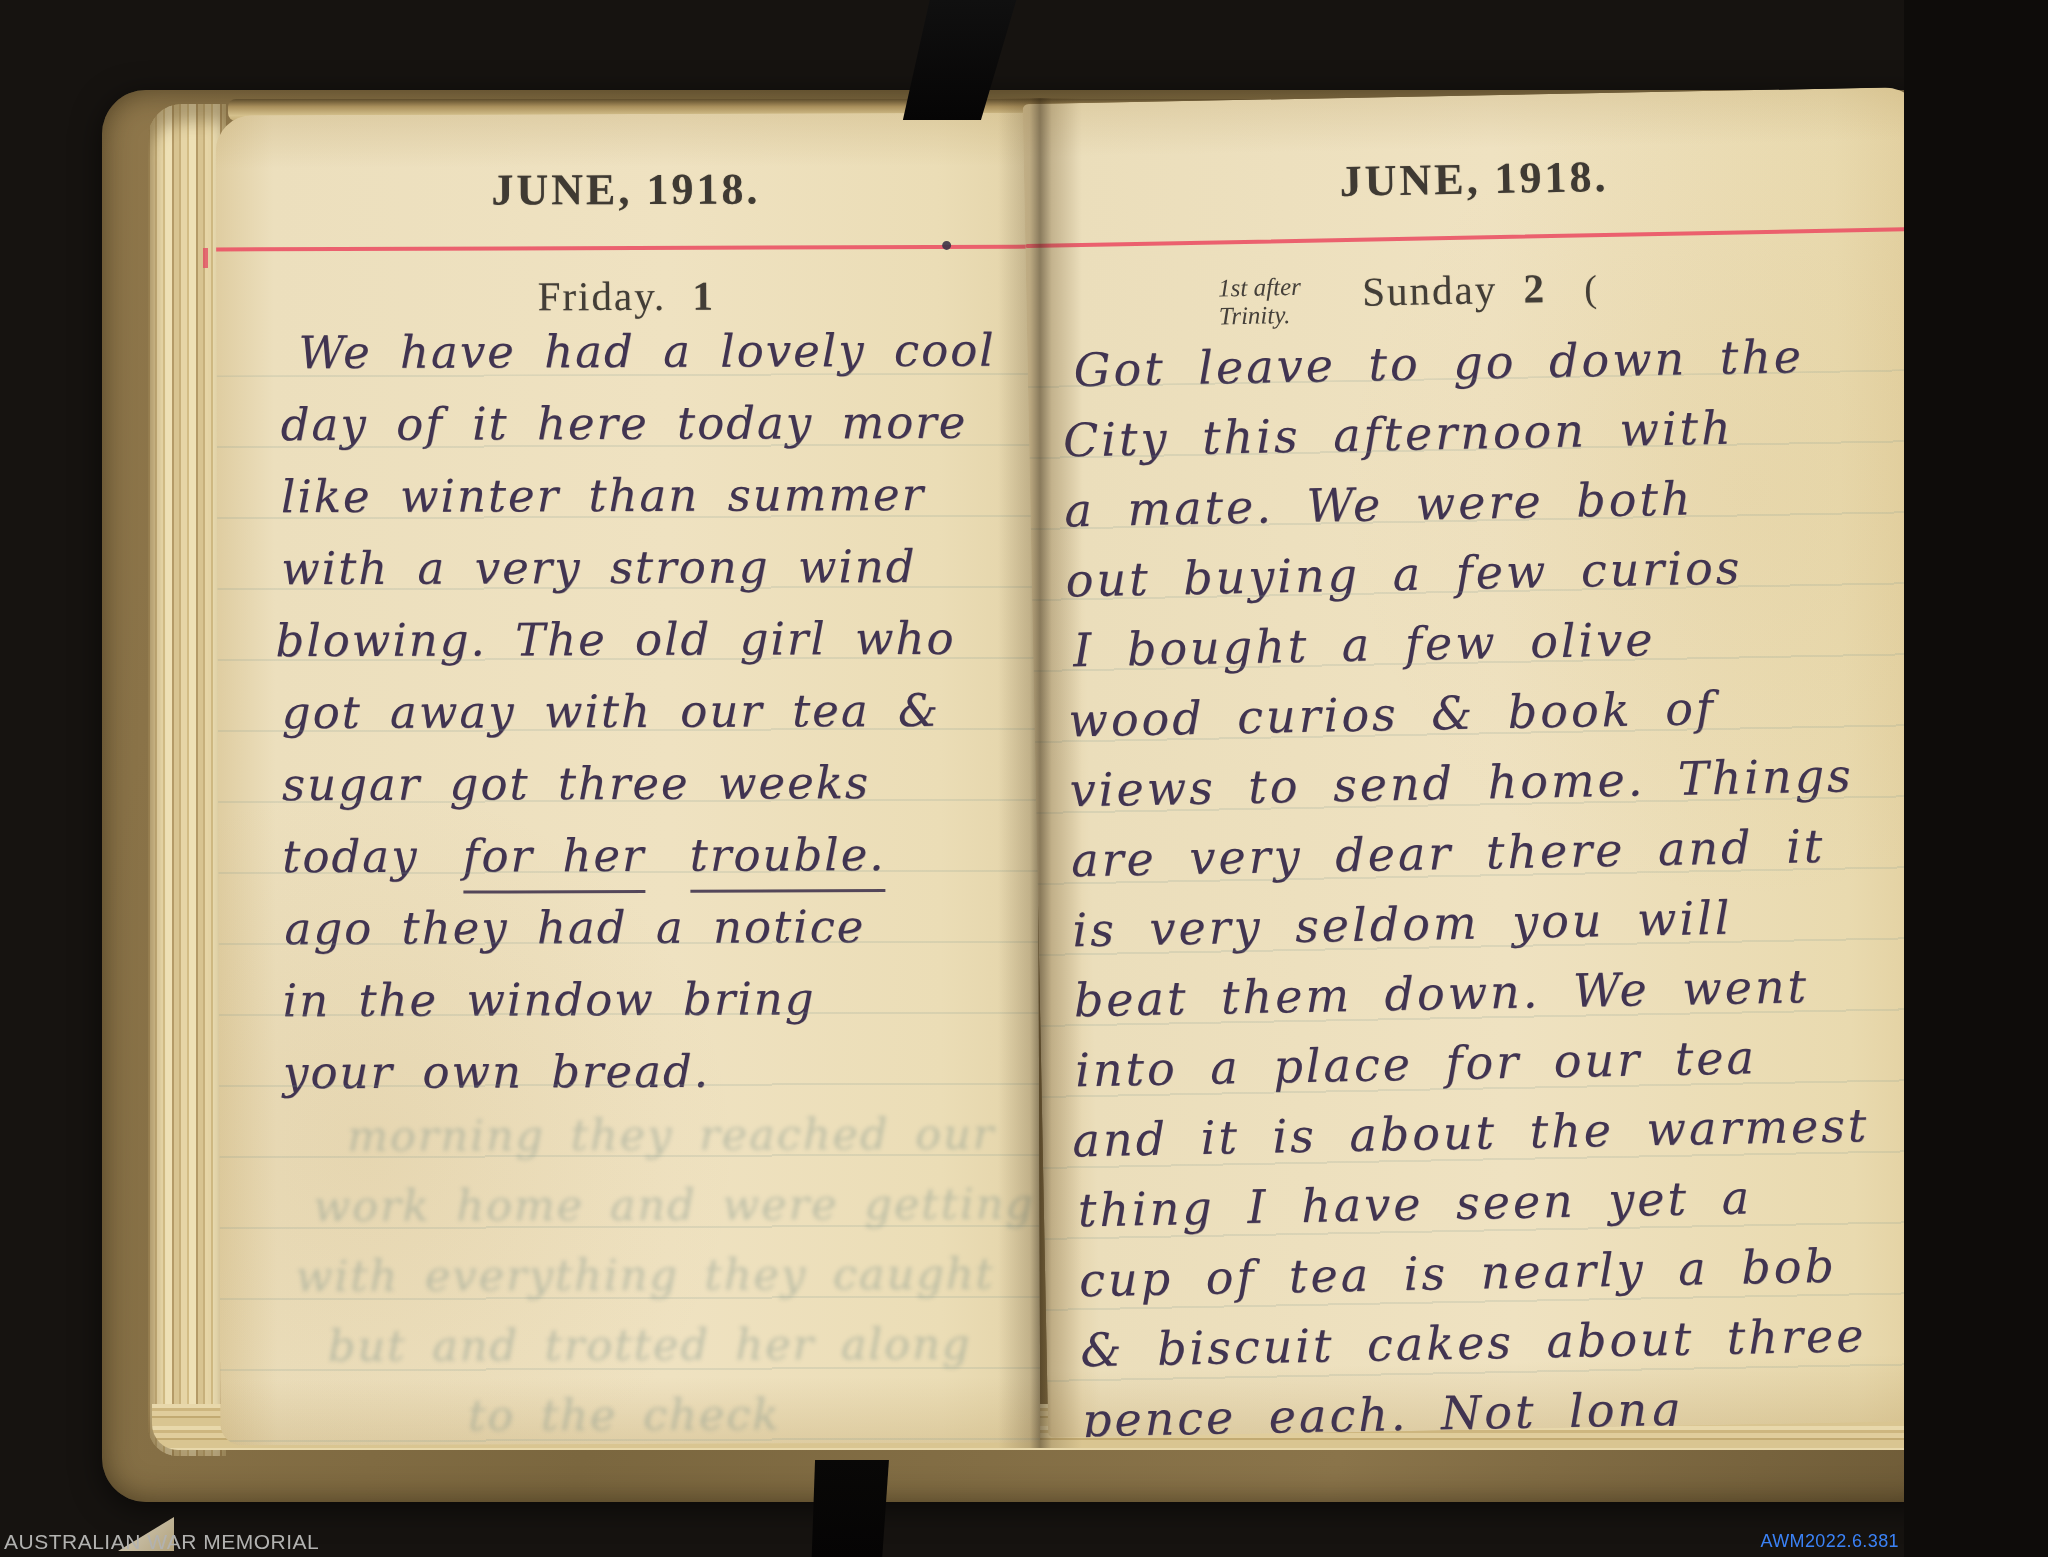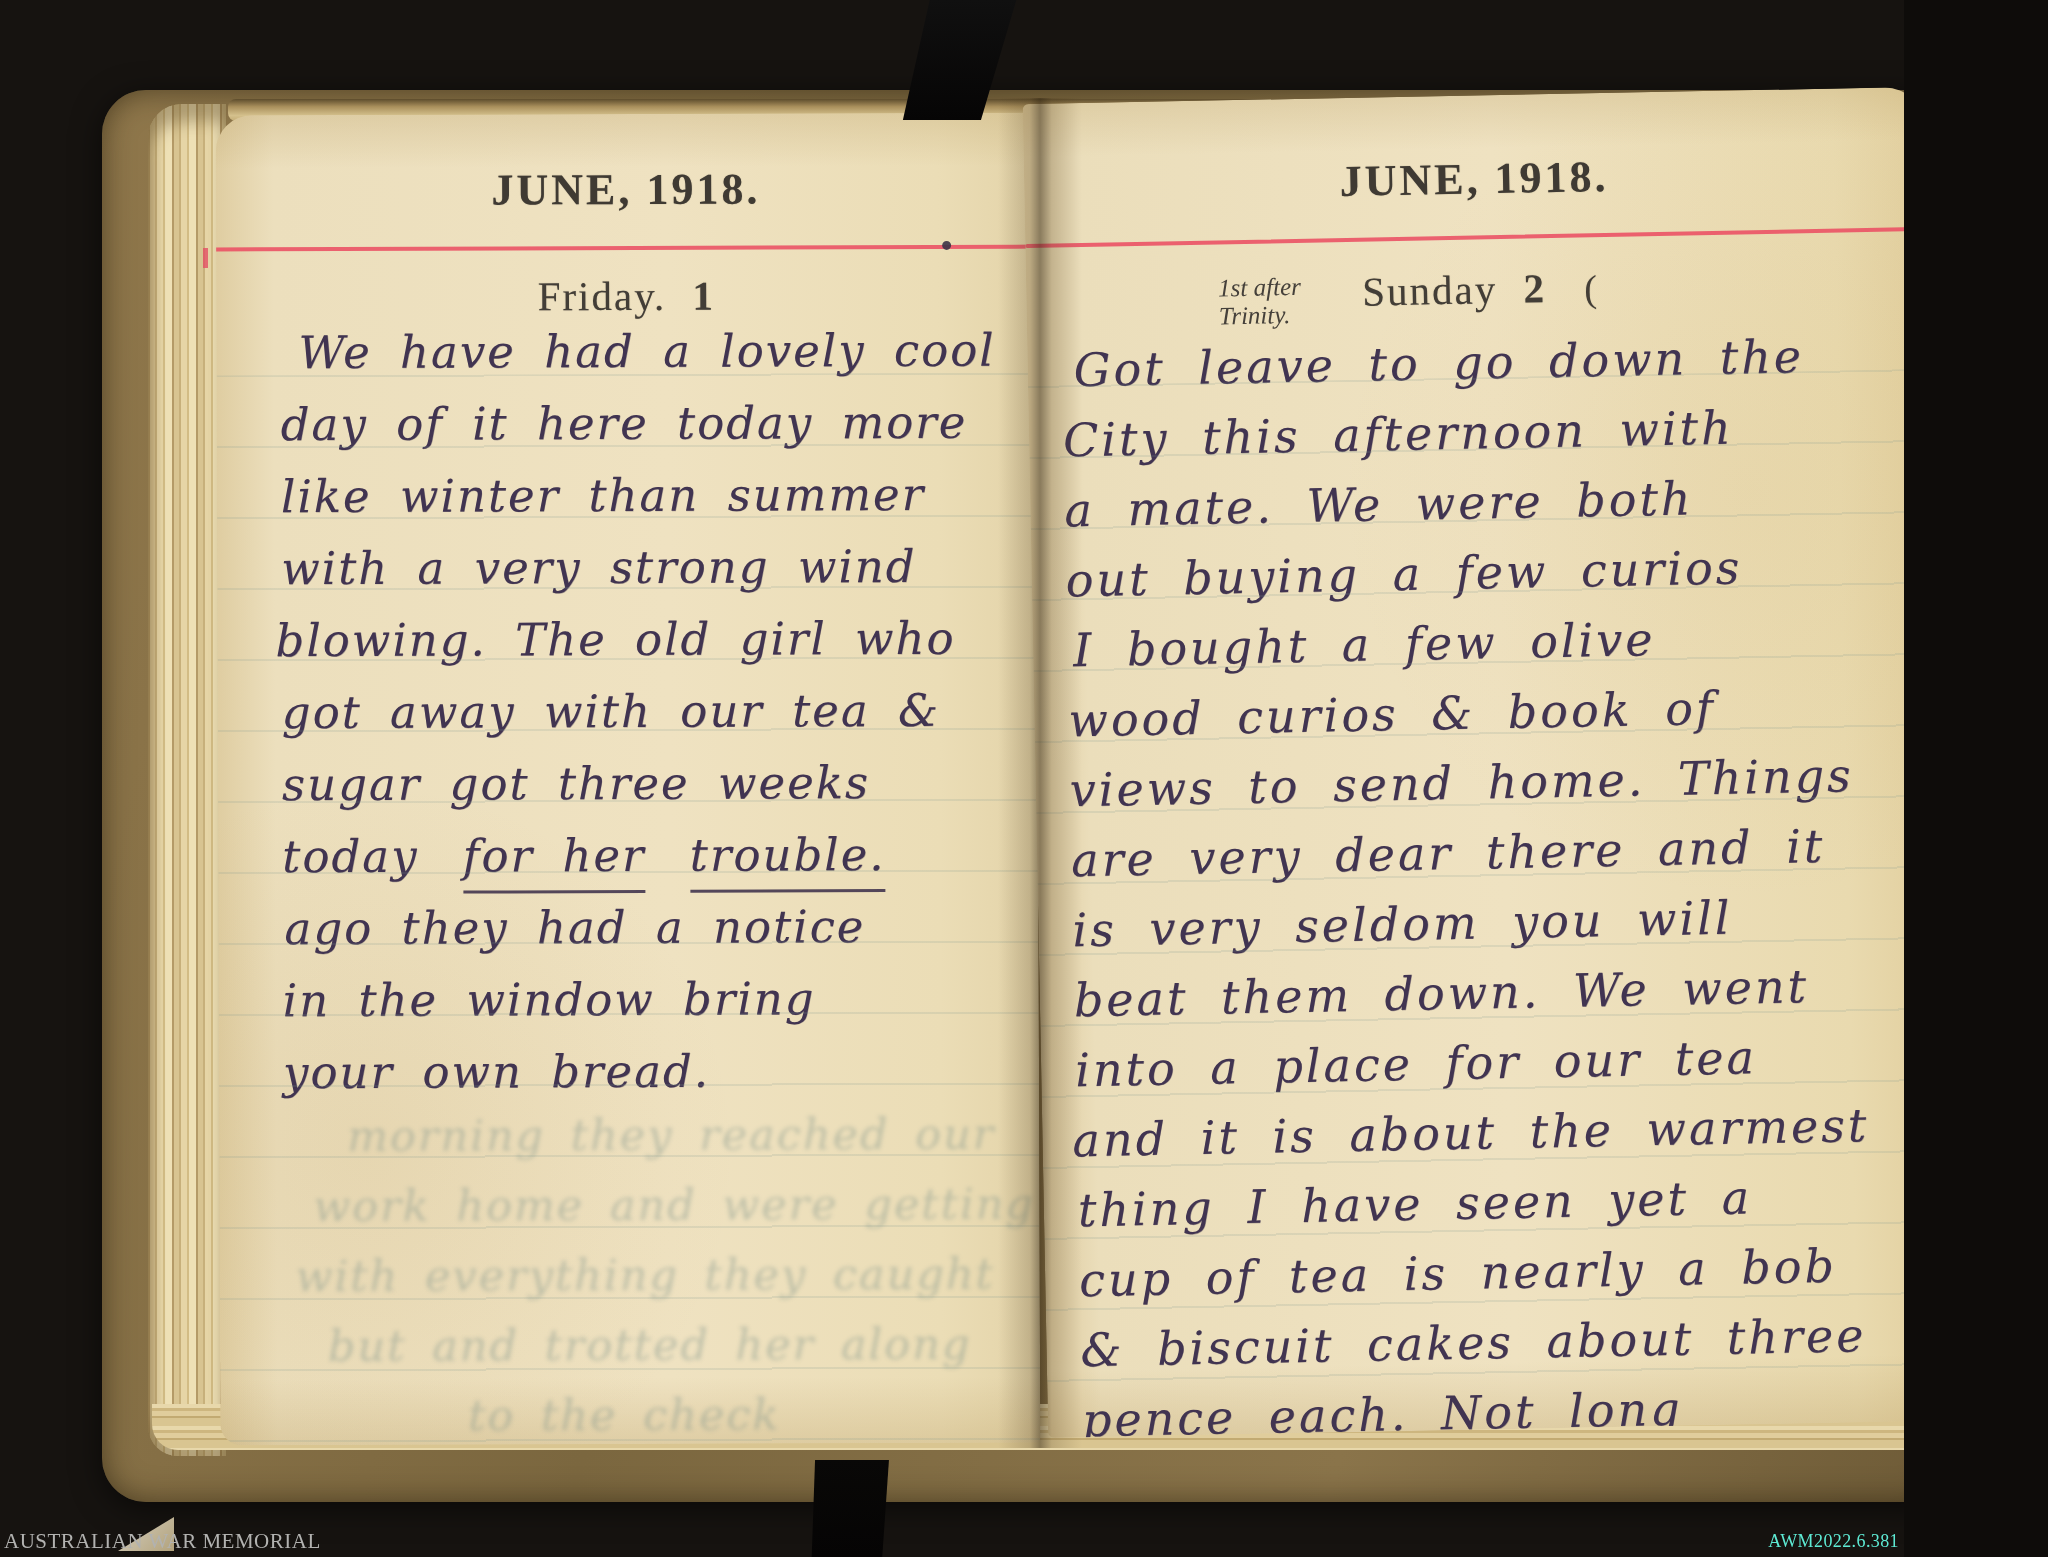--- a/index.html
+++ b/index.html
@@ -148,24 +148,24 @@
   .ghost .hw-line:nth-child(4){ margin-left:-20px; }
   .ghost .hw-line:nth-child(5){ margin-left:120px; }
   .corner-fold{
     position:absolute; left:118px; bottom:6px; width:56px; height:34px;
     background:linear-gradient(135deg,#f4e8ca 40%, #d9c697 100%);
     clip-path:polygon(0 100%, 100% 100%, 100% 0);
     opacity:.8;
   }
   
   .credit{
-    position:absolute; font-family:Liberation Serif, serif; z-index:9;
+    position:absolute; font-family:Liberation Sans, sans-serif; z-index:9;
   }
   .credit-left{ left:4px; bottom:3px; font-size:21px; letter-spacing:.5px; color:#b2b2b0; }
-  .credit-right{ right:5px; bottom:5px; font-size:18px; letter-spacing:.4px; color:#5eead4; }
+  .credit-right{ right:5px; bottom:5px; font-size:18px; letter-spacing:.4px; color:#3b82f6; }
 </style>
 </head>
 <body>
 
 <div id="stage">
 
   <div class="ribbon-top"></div>
 
   <div class="cover"></div>
   <div class="edge-left"></div>

